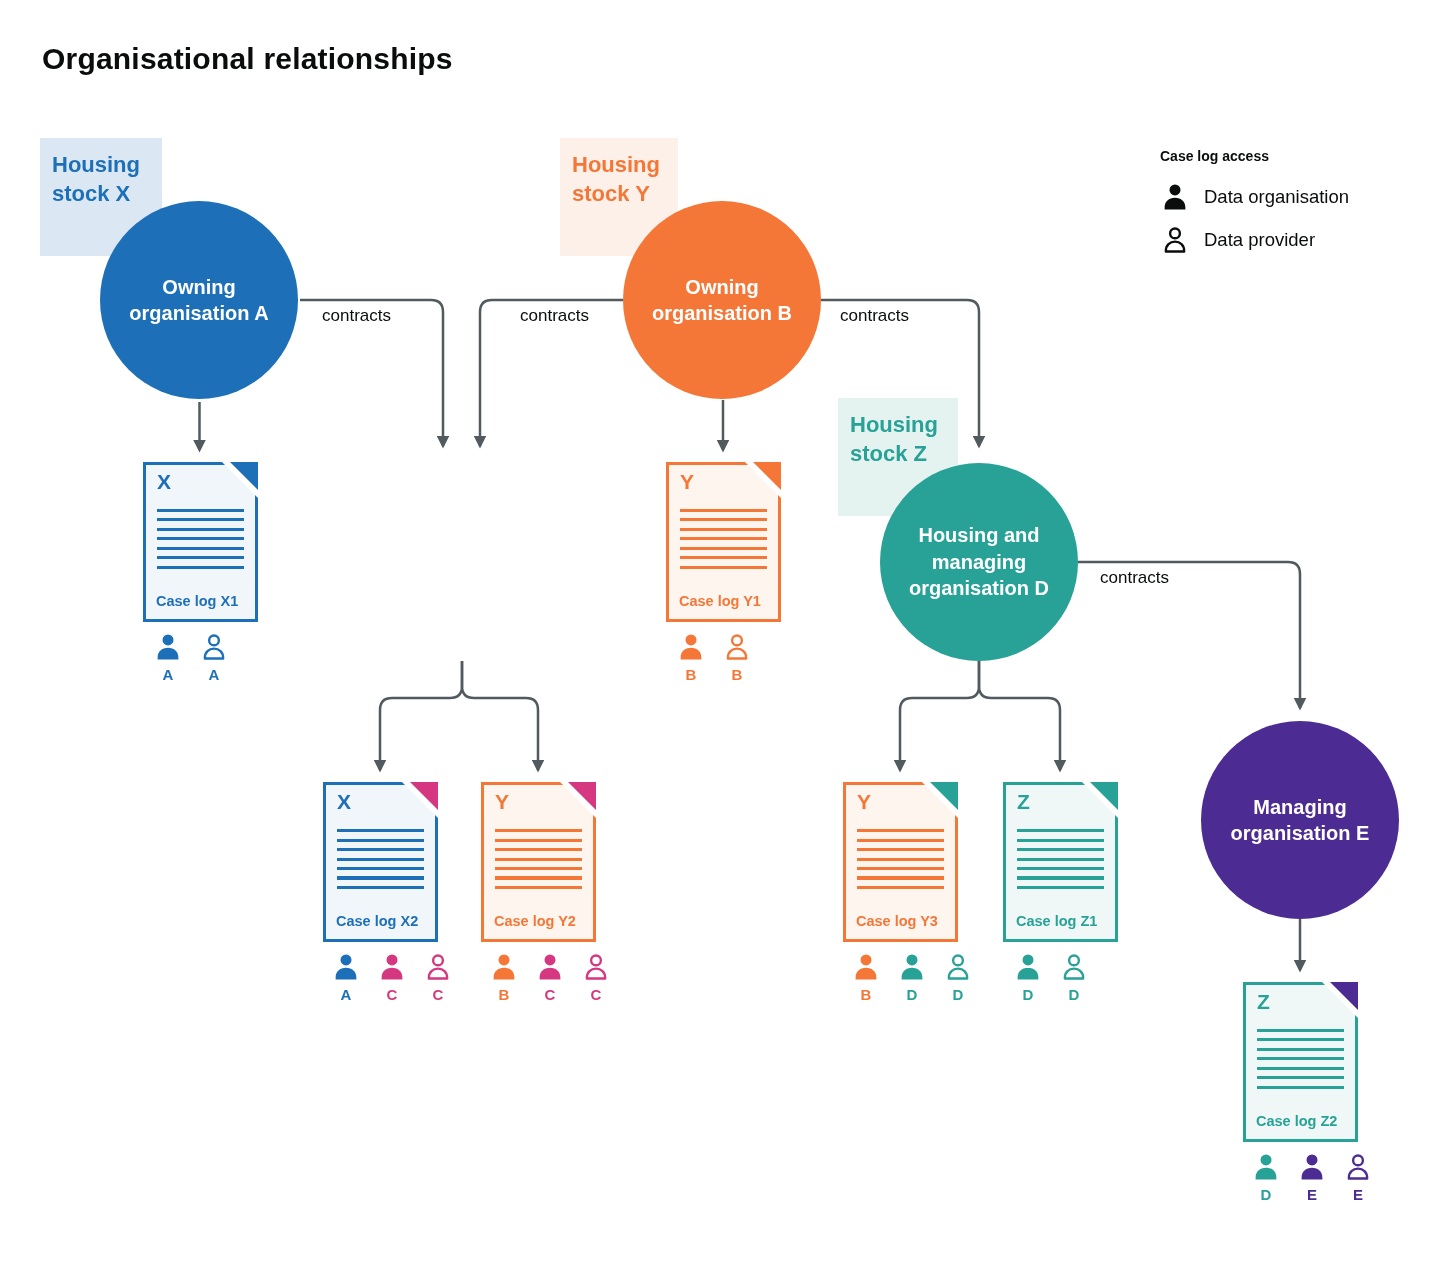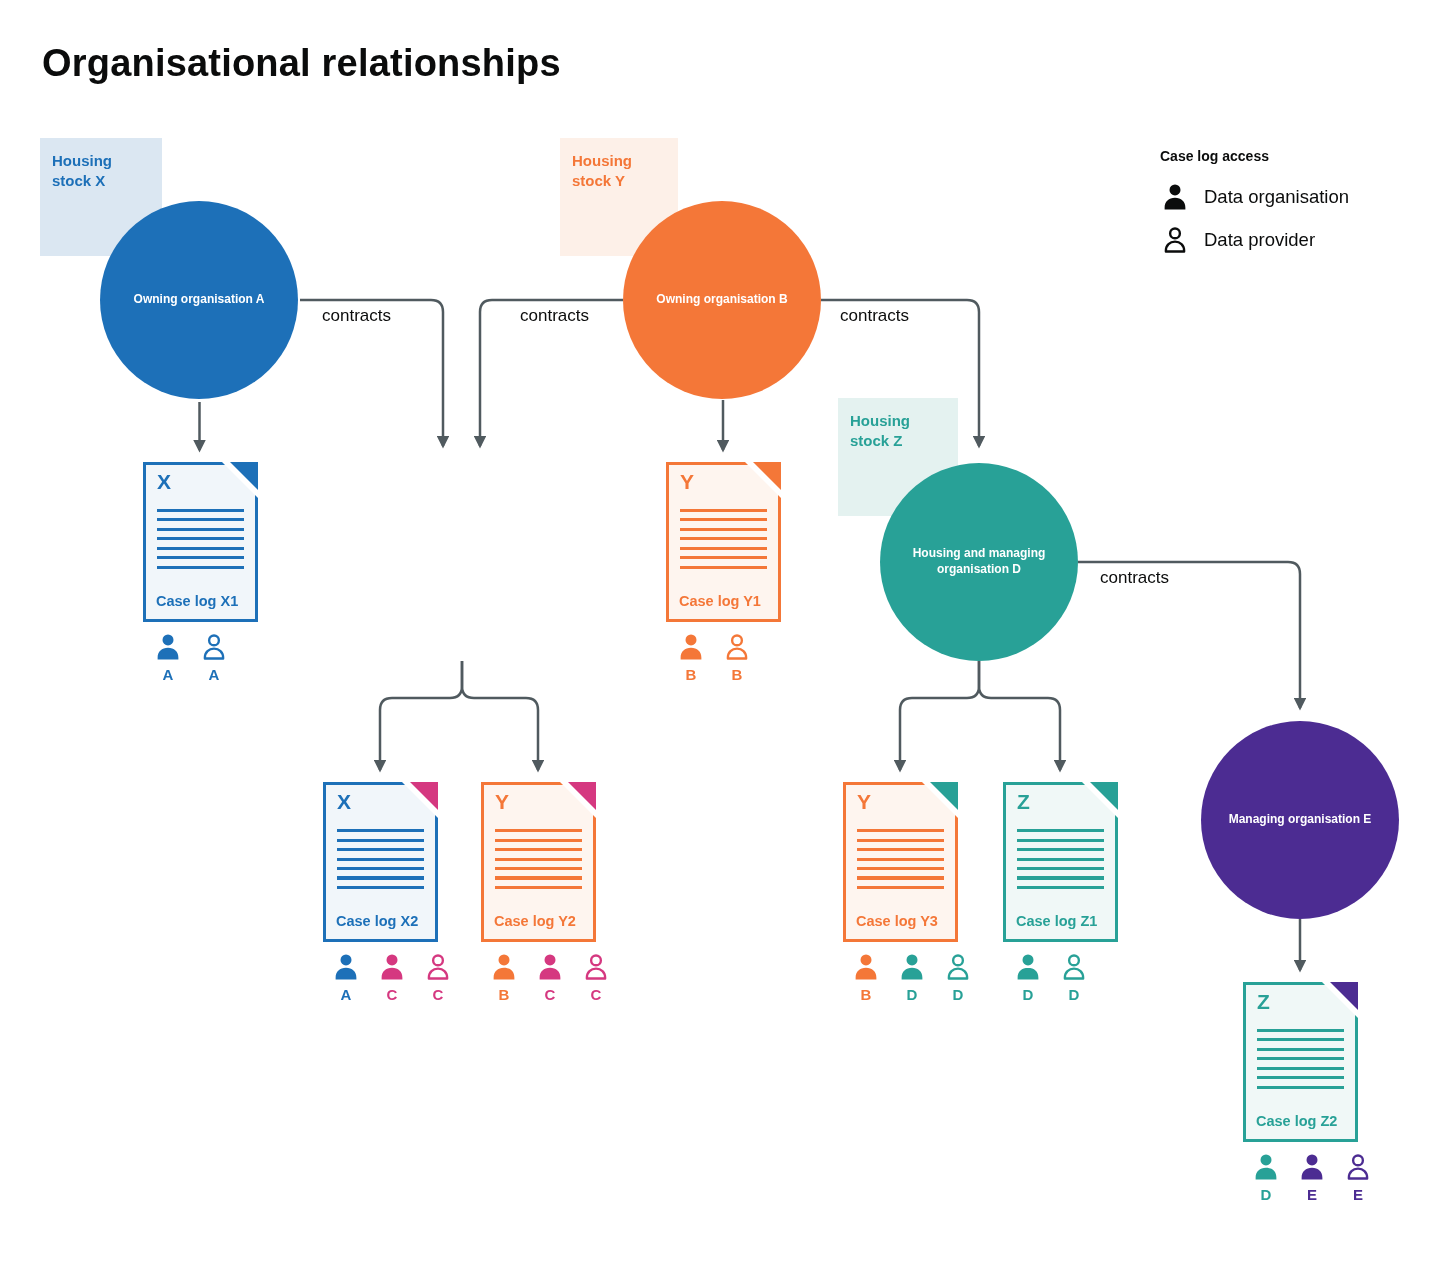--- a/index.html
+++ b/index.html
@@ -1,38 +1,38 @@
 <!DOCTYPE html>
 <html style="--blue: #1d70b8; --orange: #f47738; --pink: #d53880; --teal: #28a197; --purple: #4c2c92; --arrow_grey: #505a5f; --text: #0b0c0c; --stock_x_bg: #dbe7f2; --stock_y_bg: #fdf0e8; --stock_z_bg: #e4f2f0; --doc_blue_bg: #f1f6fa; --doc_orange_bg: #fef5ef; --doc_teal_bg: #f0f8f7;"><head>
 <meta charset="utf-8">
 <title>Organisational relationships</title>
 <style>
   html,body{margin:0;padding:0;background:#fff;}
   #canvas{
     position:relative;width:1440px;height:1280px;background:#fff;overflow:hidden;
     font-family:"Liberation Sans", sans-serif;color:var(--text,#0b0c0c);
   }
-  .title{position:absolute;left:42px;top:42px;font-size:38px;font-weight:bold;color:var(--text);letter-spacing:.2px;}
-
-  
-  .stock{position:absolute;box-sizing:border-box;padding:13px 12px;font-weight:bold;font-size:15px;line-height:1.3;width:122px;height:118px;}
+  .title{position:absolute;left:42px;top:42px;font-size:30px;font-weight:bold;color:var(--text);letter-spacing:.2px;}
+
+  
+  .stock{position:absolute;box-sizing:border-box;padding:13px 12px;font-weight:bold;font-size:22px;line-height:1.3;width:122px;height:118px;}
   .stock-x{left:40px;top:138px;background:var(--stock_x_bg);color:var(--blue);}
   .stock-y{left:560px;top:138px;background:var(--stock_y_bg);color:var(--orange);width:118px;}
   .stock-z{left:838px;top:398px;background:var(--stock_z_bg);color:var(--teal);width:120px;}
 
   
   .edges{position:absolute;left:0;top:0;width:1440px;height:1280px;pointer-events:none;}
   .edge{stroke:var(--arrow_grey);stroke-width:2.5;fill:none;}
   .ah{fill:var(--arrow_grey);}
   .contracts{position:absolute;font-size:17px;color:var(--text);}
 
   
   .org{position:absolute;width:198px;height:198px;border-radius:50%;box-sizing:border-box;
        display:flex;align-items:center;justify-content:center;text-align:center;
-       color:#fff;font-weight:bold;font-size:12px;line-height:1.32;padding:0 21px;}
+       color:#fff;font-weight:bold;font-size:20px;line-height:1.32;padding:0 21px;}
   .org-a{left:100px;top:201px;background:var(--blue);}
   .org-b{left:623px;top:201px;background:var(--orange);}
   .org-c{left:363px;top:463px;background:var(--pink);}
   .org-d{left:880px;top:463px;background:var(--teal);}
   .org-e{left:1201px;top:721px;background:var(--purple);}
 
   
   .doc{position:absolute;width:115px;height:160px;box-sizing:border-box;border:3px solid;}
   .doc-blue{border-color:var(--blue);color:var(--blue);background:var(--doc_blue_bg);}
   .doc-orange{border-color:var(--orange);color:var(--orange);background:var(--doc_orange_bg);}

